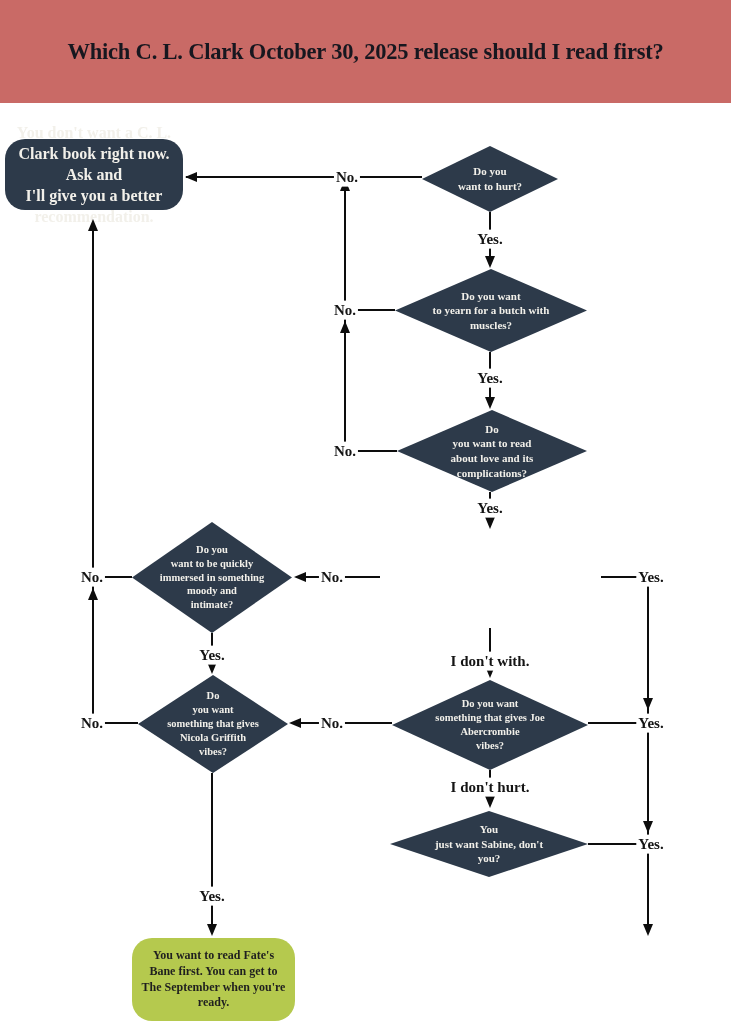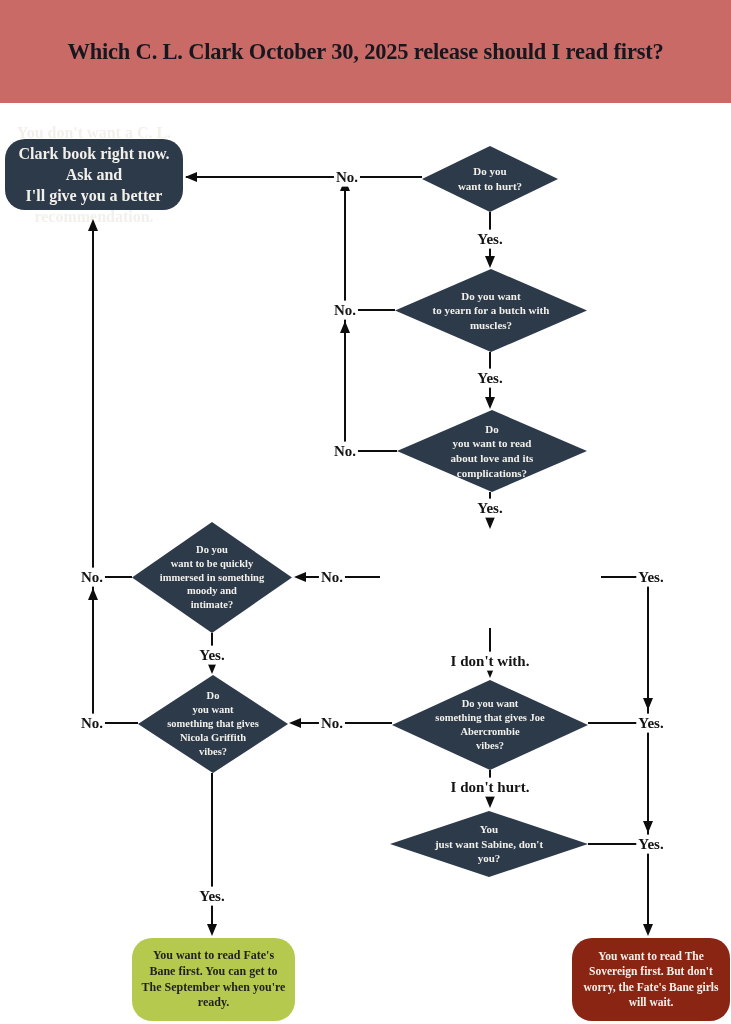--- a/index.html
+++ b/index.html
@@ -81,26 +81,20 @@
 Clark book right now. Ask and
 I'll give you a better
 recommendation.</span>
       </div>
       <div class="node box" style="left: 132px; top: 938px; width: 163px; height: 83px; font-size: 12px; background: rgb(181, 201, 78); color: rgb(31, 31, 31);">
         <span>You want to read Fate's
 Bane first. You can get to
 The September when you're
 ready.</span>
       </div>
-      <div class="node box" style="left: 572px; top: 938px; width: 158px; height: 83px; font-size: 11.5px; background: rgb(138, 37, 20); color: rgb(242, 240, 234);">
-        <span>You want to read The
-Sovereign first. But don't
-worry, the Fate's Bane girls
-will wait.</span>
-      </div>
       <div class="line" style="left: 186px; top: 176px; width: 236px; height: 2px;"></div>
       <div class="line" style="left: 344px; top: 189px; width: 2px; height: 262px;"></div>
       <div class="line" style="left: 489px; top: 212px; width: 2px; height: 46px;"></div>
       <div class="line" style="left: 345px; top: 309px; width: 50px; height: 2px;"></div>
       <div class="line" style="left: 489px; top: 352px; width: 2px; height: 46px;"></div>
       <div class="line" style="left: 345px; top: 450px; width: 52px; height: 2px;"></div>
       <div class="line" style="left: 489px; top: 492px; width: 2px; height: 26px;"></div>
       <div class="line" style="left: 298px; top: 576px; width: 82px; height: 2px;"></div>
       <div class="line" style="left: 601px; top: 576px; width: 47px; height: 2px;"></div>
       <div class="line" style="left: 647px; top: 577px; width: 2px; height: 348px;"></div>

